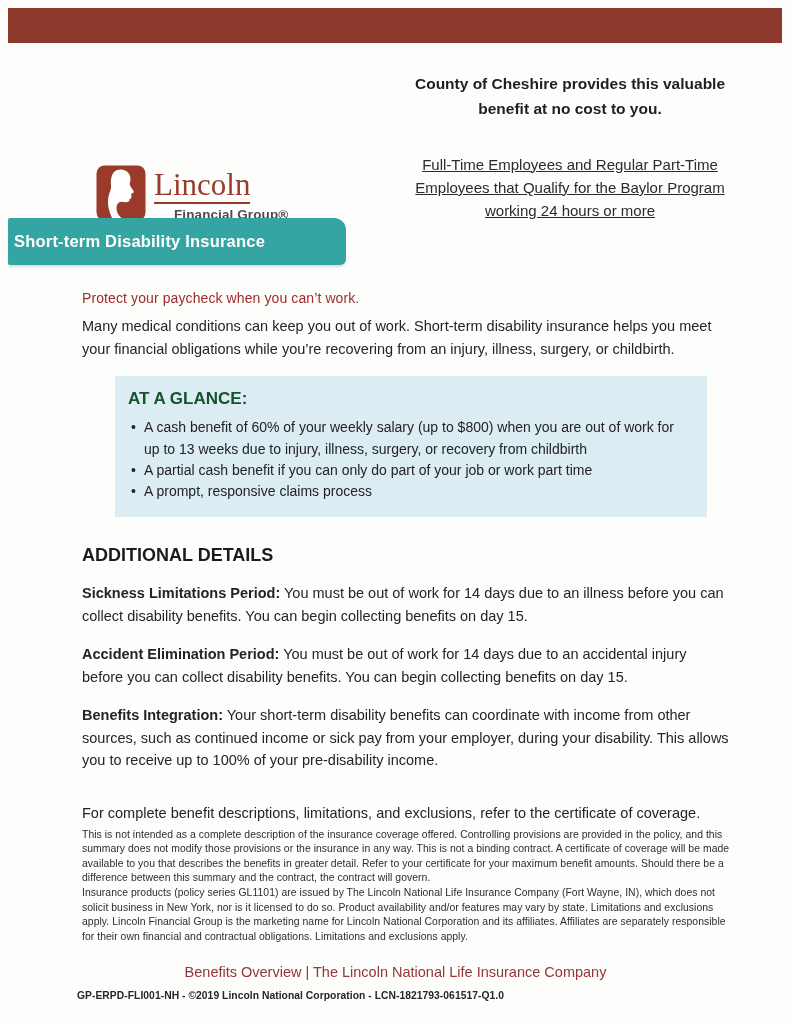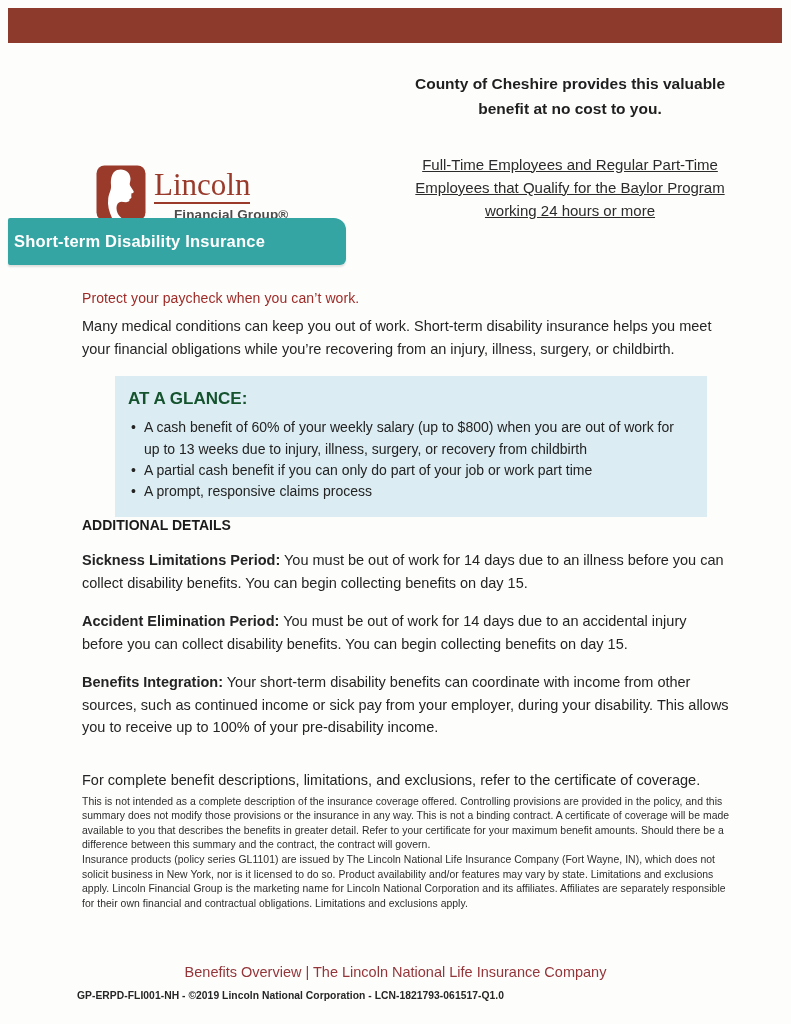--- a/index.html
+++ b/index.html
@@ -118,21 +118,21 @@
   .glance-list { margin: 8px 0 0 0; padding: 0 0 0 3px; list-style: none; }
   .glance-list li {
     position: relative;
     padding-left: 13px;
     font-size: 14px;
     line-height: 1.52;
     color: #232323;
   }
   .glance-list li::before { content: "\2022"; position: absolute; left: 0; top: 0; }
 
-  .details-title { font-weight: 700; font-size: 14px; color: #1b1b1b; }
+  .details-title { margin-top: 28px; font-weight: 700; font-size: 18px; color: #1b1b1b; }
   .detail { margin-top: 16px; font-size: 14.5px; line-height: 1.55; color: #242424; }
   .detail-label { font-weight: 700; }
 
   .coverage-note { margin-top: 33px; font-size: 14.5px; color: #242424; }
   .fine-print { margin-top: 7px; }
   .fine-print p {
     margin: 0;
     font-size: 10.4px;
     line-height: 1.4;
     color: #2d2d2d;

